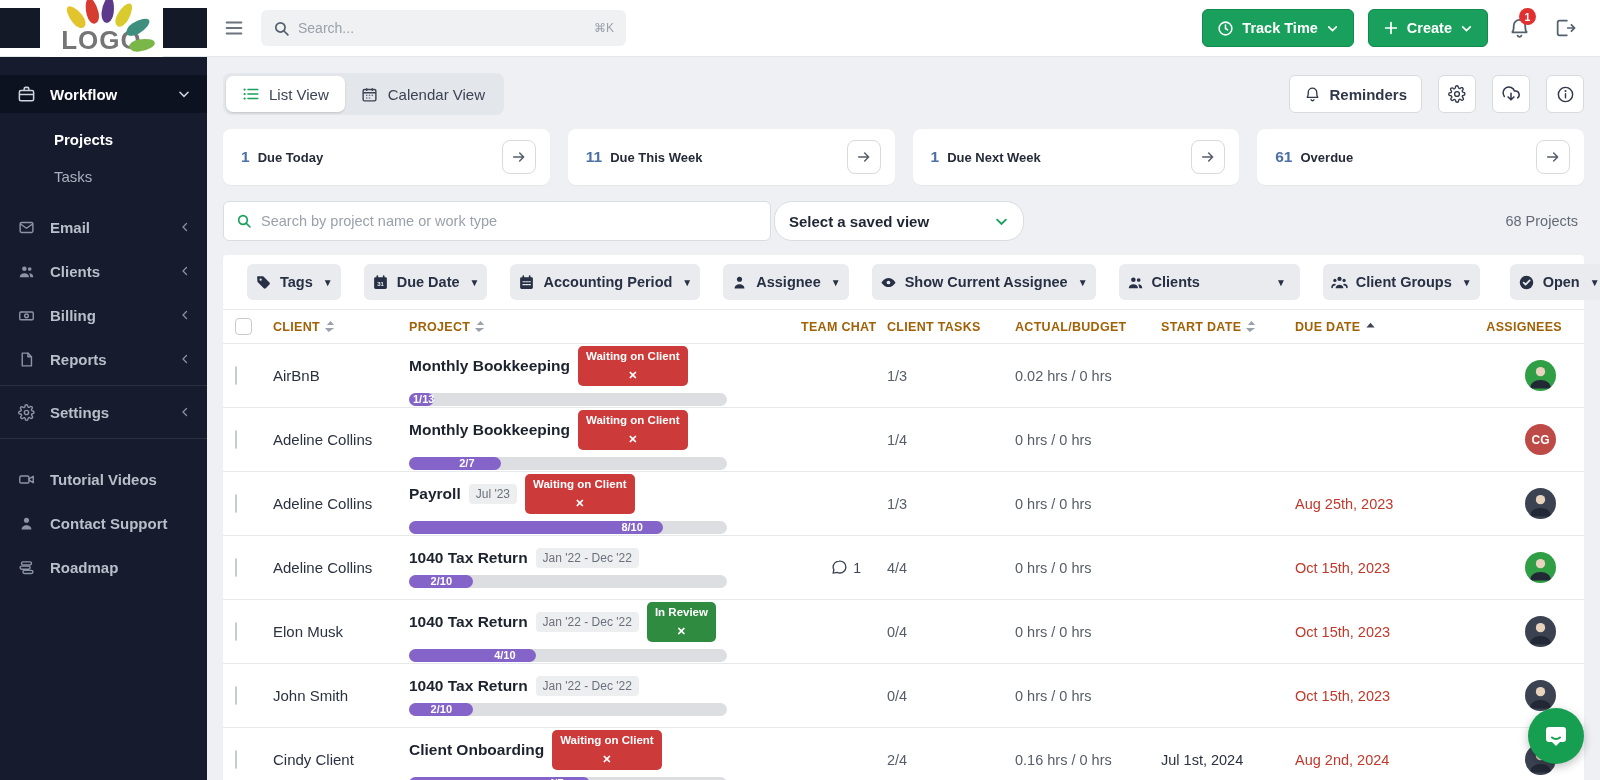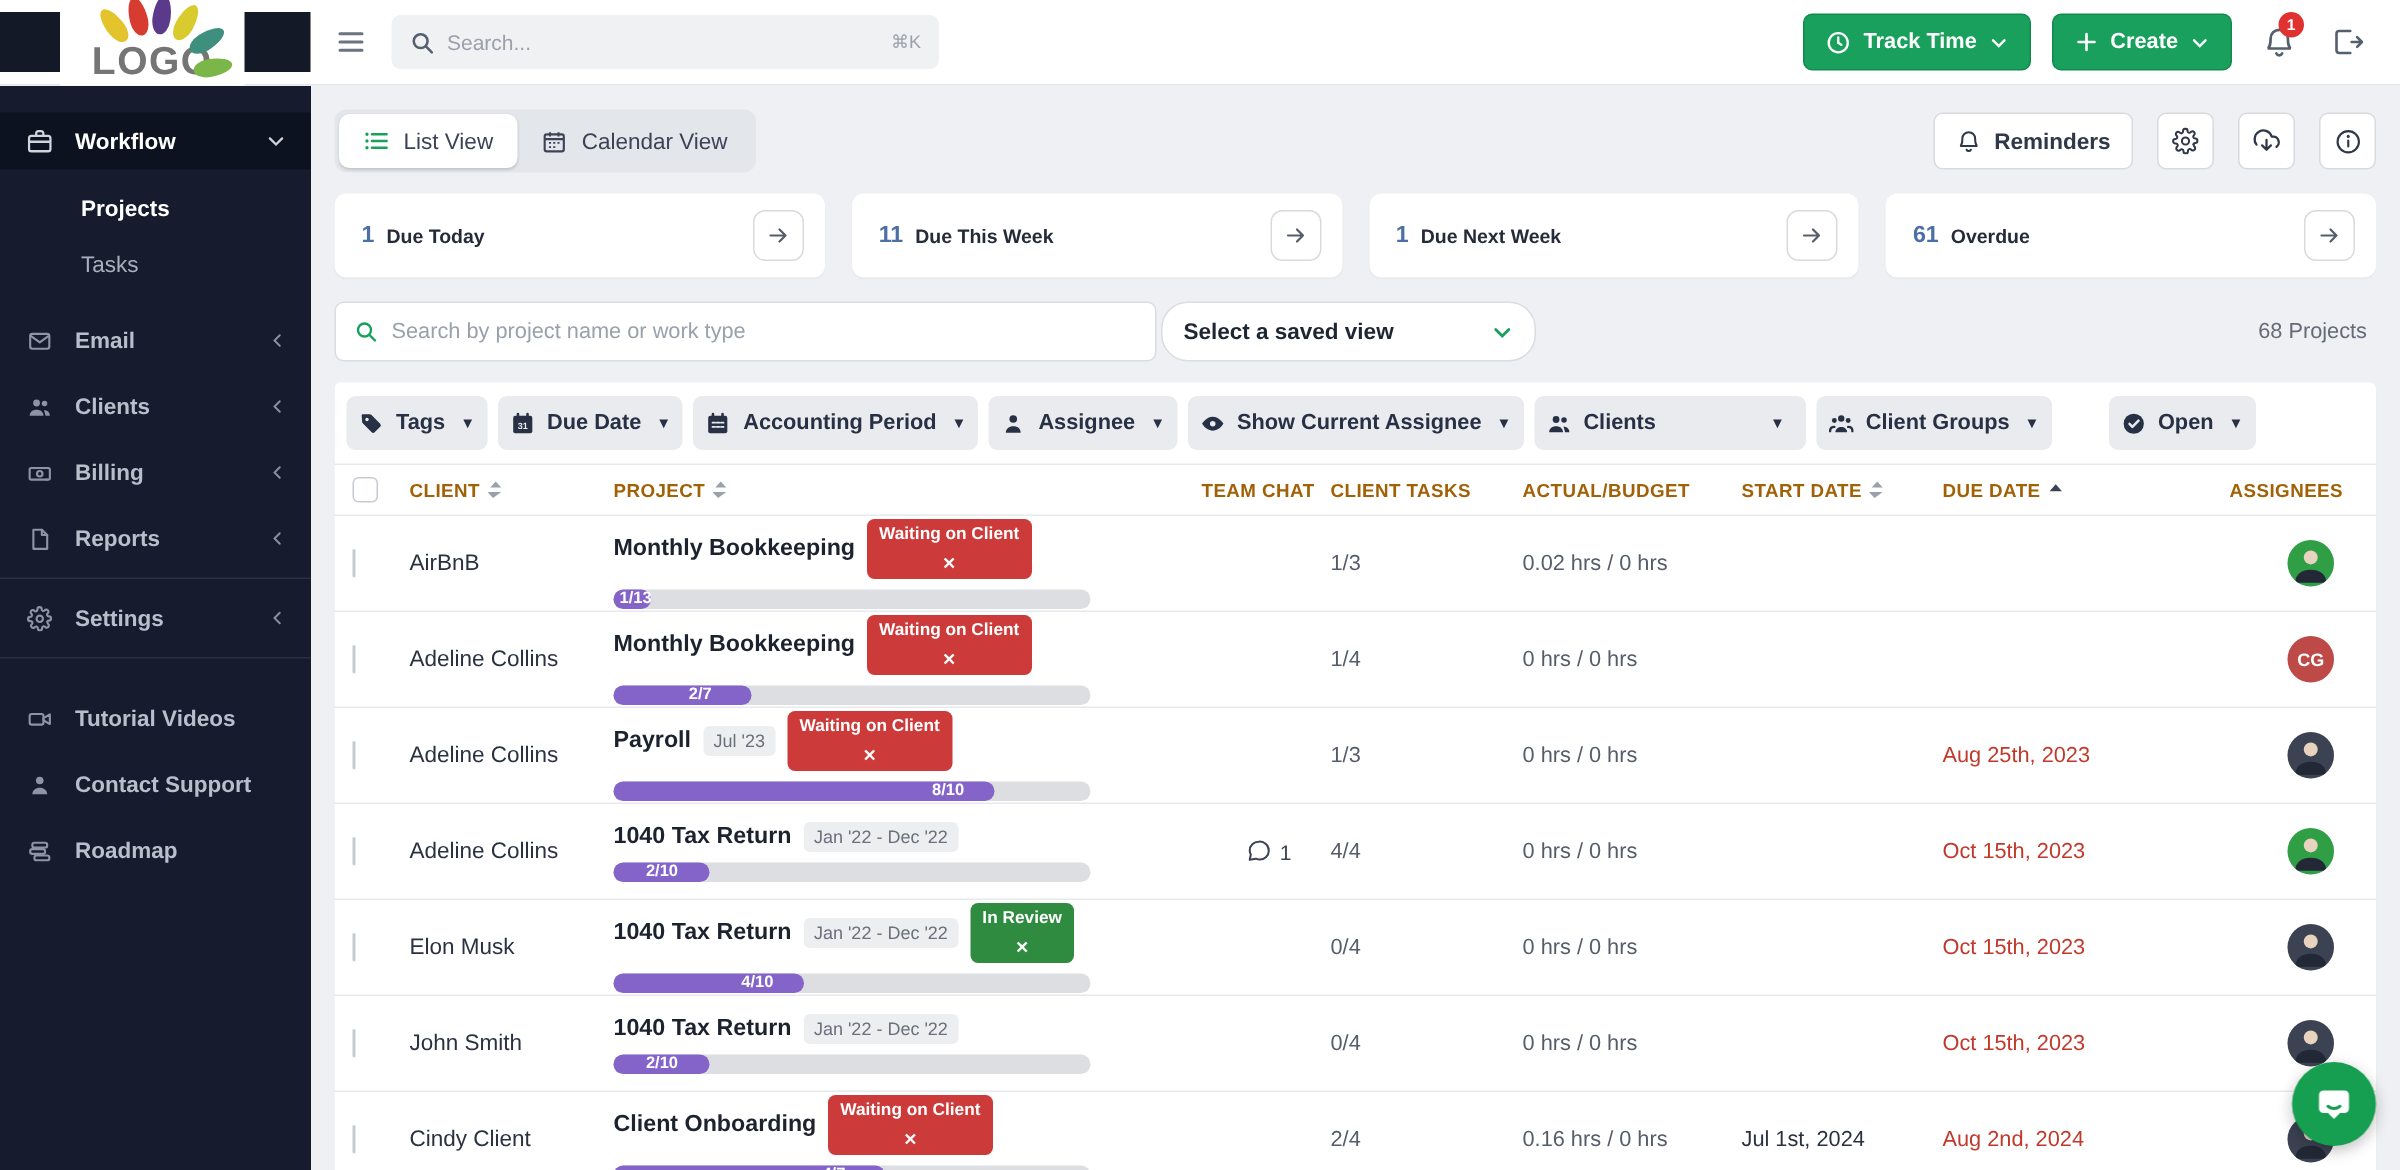--- a/index.html
+++ b/index.html
@@ -58,21 +58,21 @@
   .find-input { width:548px; height:40px; background:#fff; border:1px solid #d9dce0; border-radius:6px; display:flex; align-items:center; gap:9px; padding:0 12px; }
   .find-input input { border:none; outline:none; flex:1; font-size:14.5px; font-family:inherit; color:#3c4354; }
   .find-input input::placeholder { color:#9aa1ab; }
   .saved-view { width:250px; height:40px; margin-left:3px; background:#fff; border:1px solid #d9dce0; border-radius:18px; display:flex; align-items:center; padding:0 14px; font-size:15px; font-weight:bold; color:#1f2633; cursor:pointer; }
   .saved-view .grow { flex:1; }
   .find-row .grow { flex:1; }
   .projects-count { color:#646b77; font-size:14.5px; padding-right:6px; }
 
   .table-card { background:#fff; border-radius:4px 4px 0 0; box-shadow:0 1px 1px rgba(20,25,39,.05); }
   .chip-row { display:flex; gap:7px; padding:9px 8px; border-bottom:1px solid #e7e9ec; flex-wrap:nowrap; }
-  .chip { height:36px; background:#e9ebee; border-radius:6px; display:flex; align-items:center; gap:8px; padding:0 8px; font-size:14.5px; font-weight:bold; color:#273044; cursor:pointer; white-space:nowrap; }
+  .chip { height:36px; background:#e9ebee; border-radius:6px; display:flex; align-items:center; gap:8px; padding:0 8px; font-size:14.5px; font-weight:bold; color:#273044; cursor:pointer; white-space:nowrap;margin-left:16px; }
   .chip .caret { color:#273044; font-size:10px; margin-left:2px; }
   .chip.wide { padding-right:14px; }
   .chip .chip-gap { width:58px; }
   .chip-spacer { width:24px; }
 
   
   .thead, .trow { display:grid; grid-template-columns:38px 136px 392px 86px 128px 146px 134px 150px 1fr; align-items:center; padding:0 6px 0 12px; }
   .thead { height:34px; border-bottom:1px solid #e7e9ec; color:#a16207; font-size:12.5px; font-weight:bold; letter-spacing:.3px; }
   .th { display:flex; align-items:center; gap:5px; }
   .th.sortable { cursor:pointer; }

